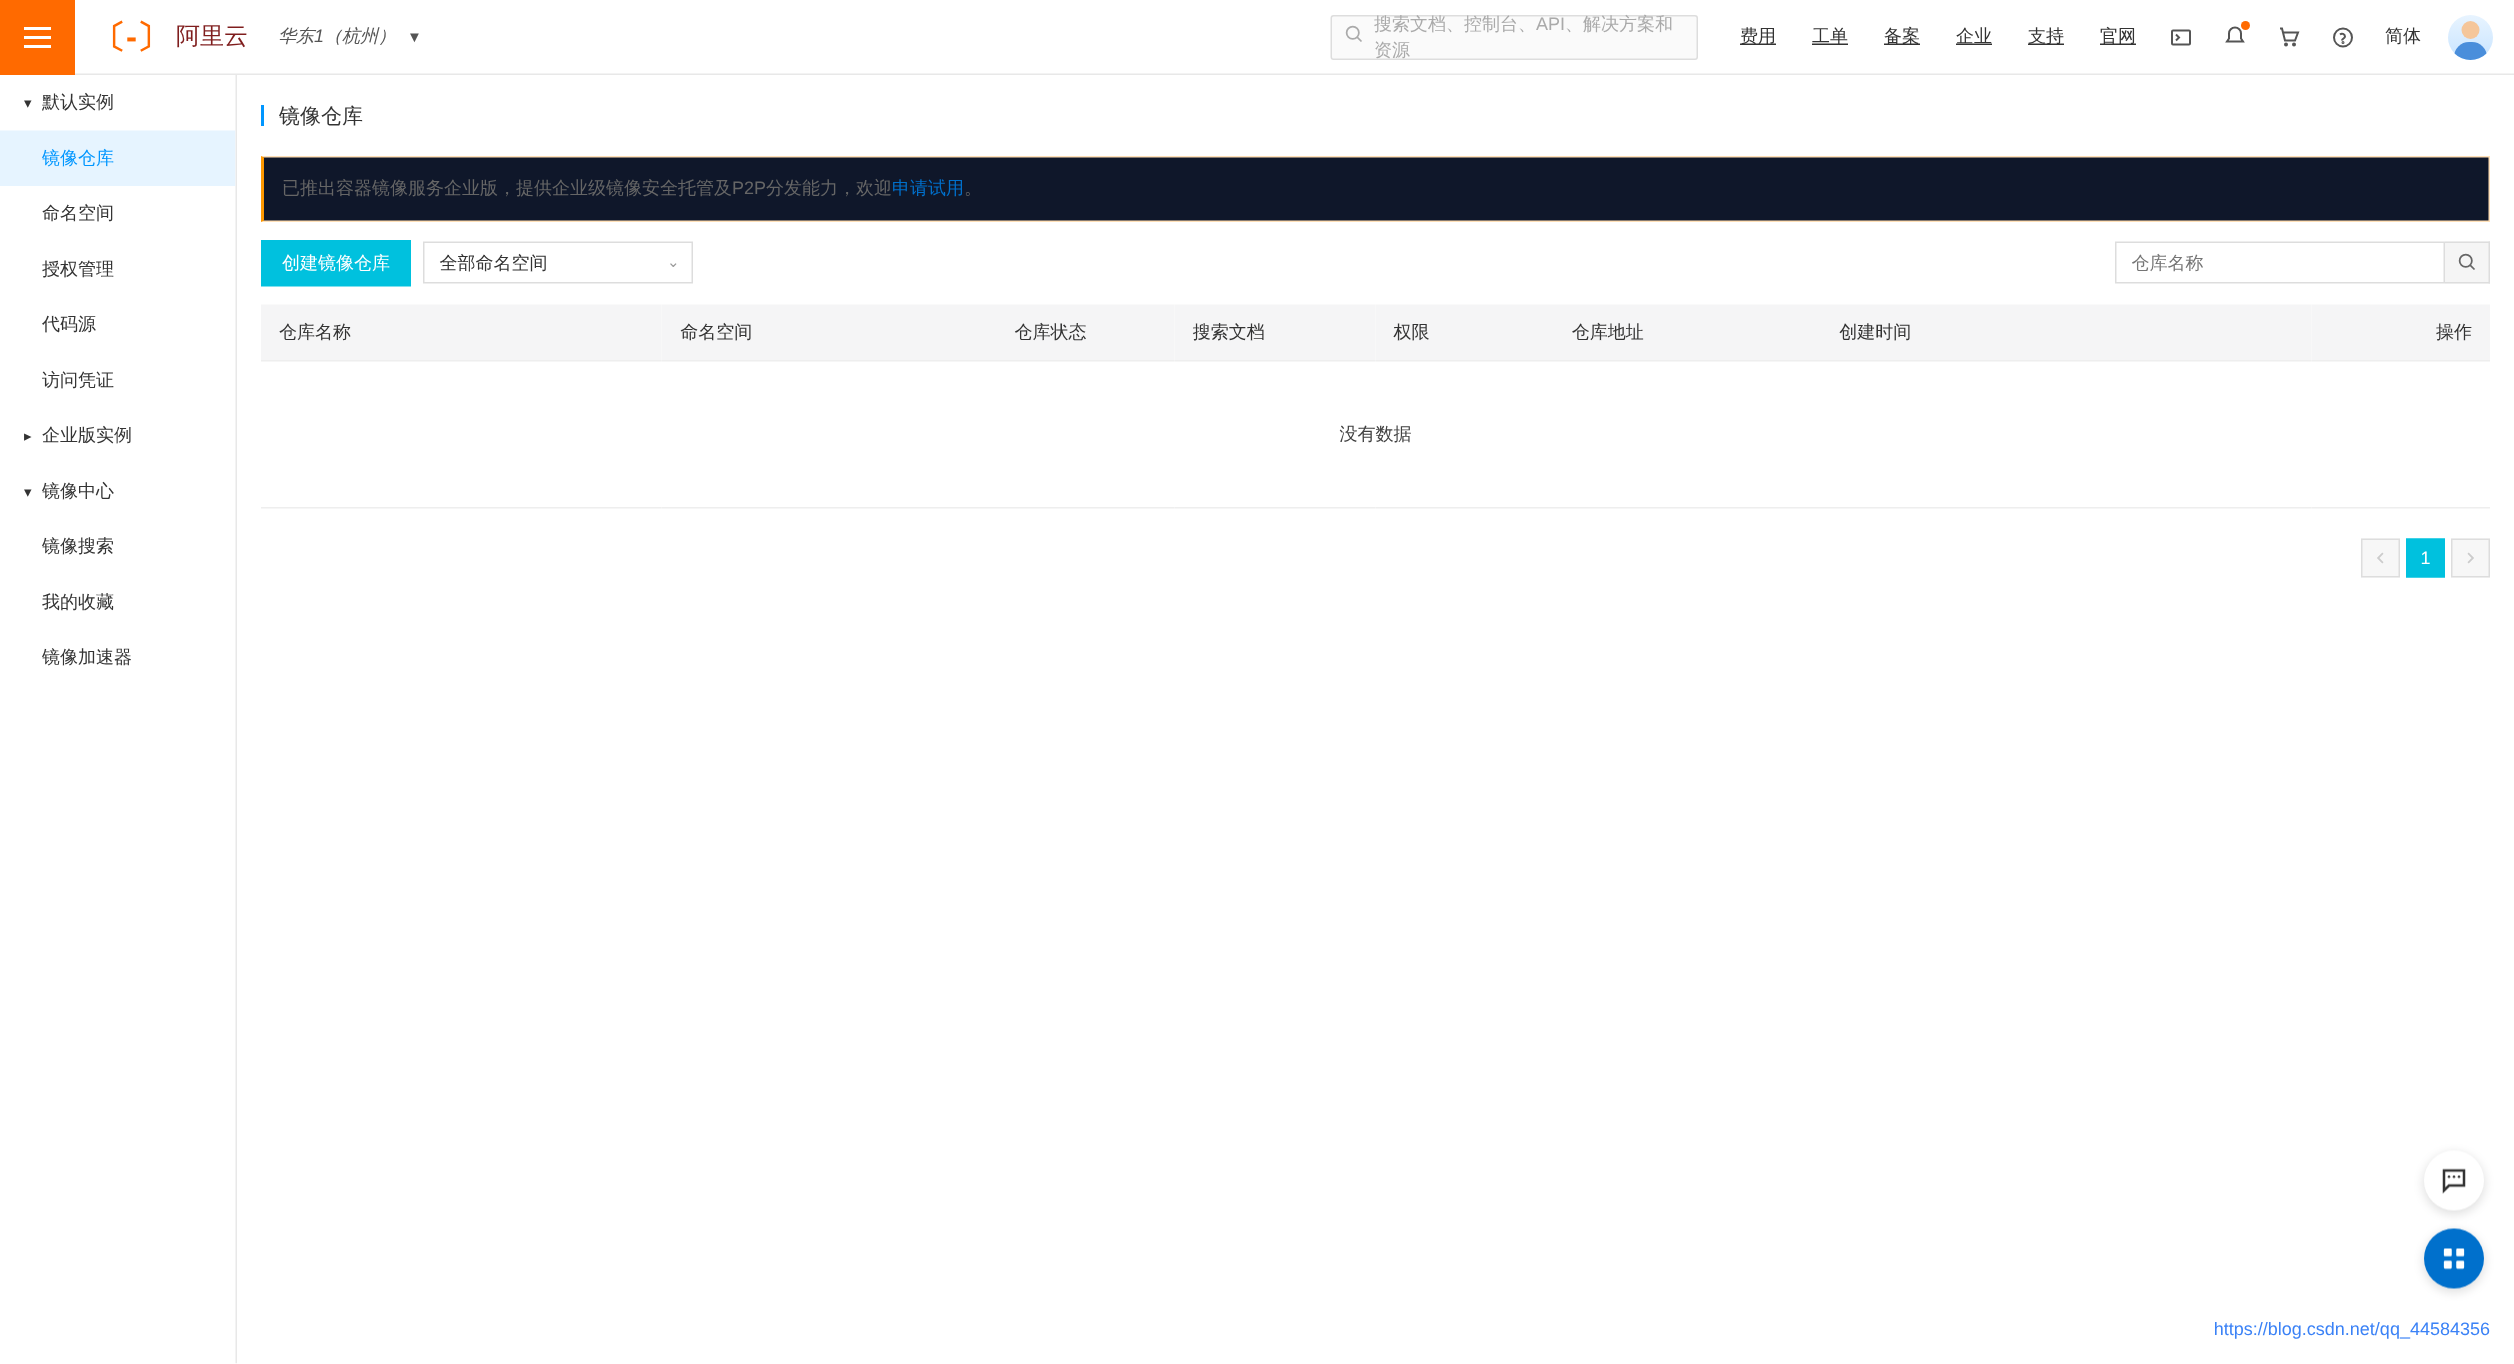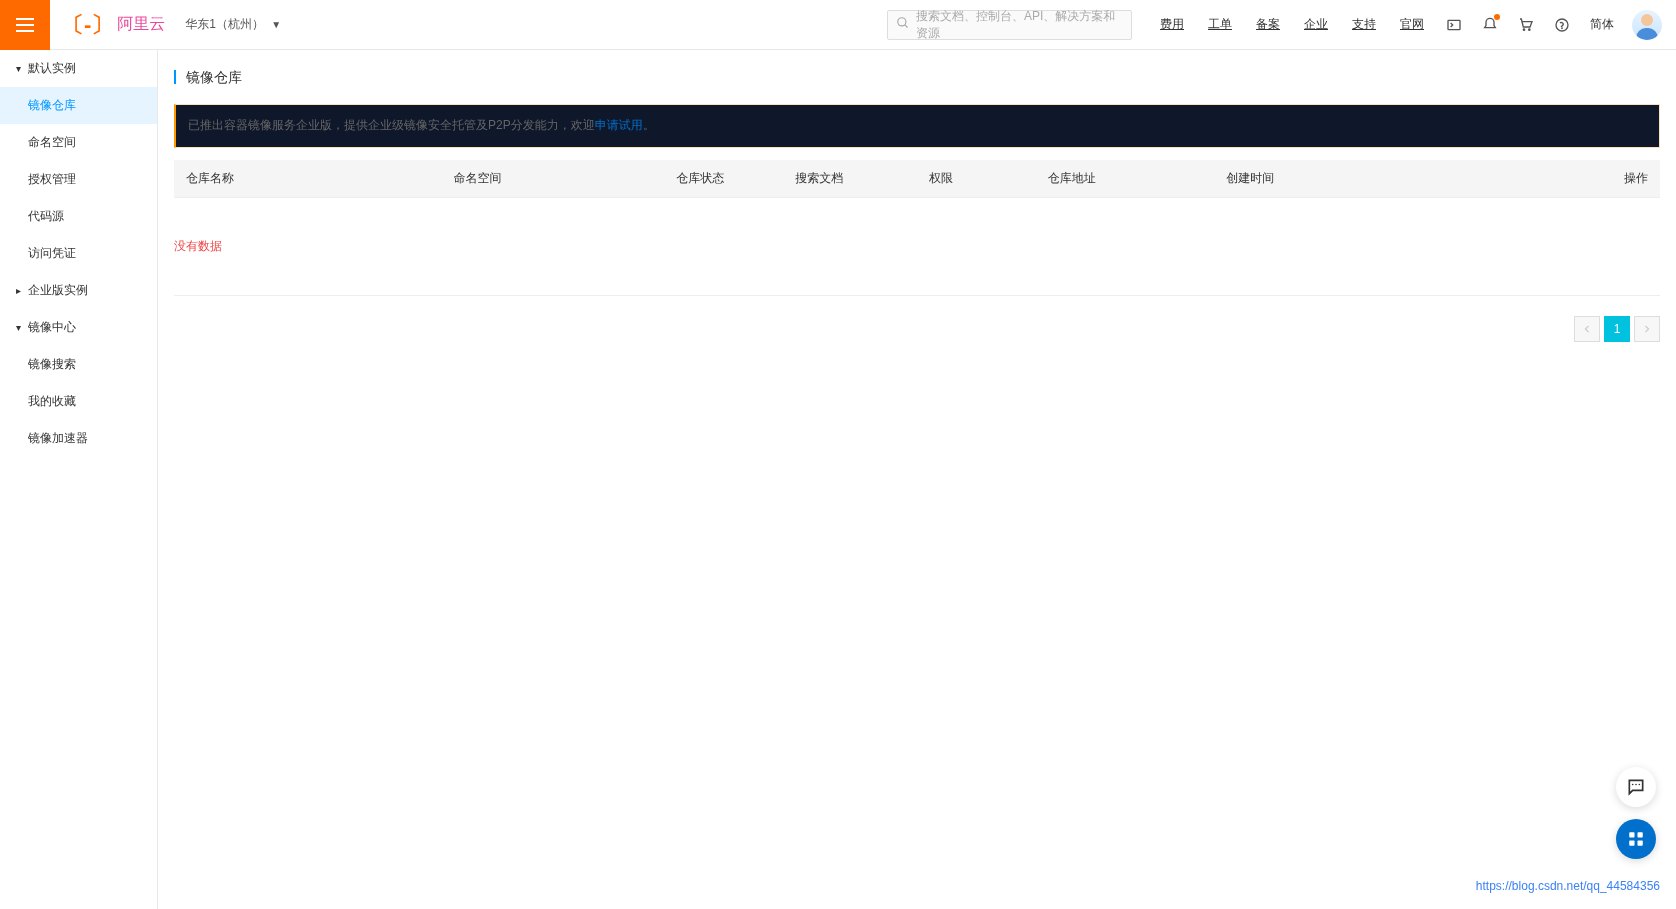--- a/index.html
+++ b/index.html
@@ -5,22 +5,22 @@
     * { margin: 0; padding: 0; box-sizing: border-box; }
     body { font-family: -apple-system, "Microsoft YaHei", "PingFang SC", sans-serif; font-size: 12px; color: #333; background: #fff; }
     
     
     .top-header { height: 50px; display: flex; align-items: center; border-bottom: 1px solid #e8e8e8; }
     .hamburger { width: 50px; height: 50px; background: #ff6a00; display: flex; align-items: center; justify-content: center; cursor: pointer; }
     .hamburger-icon { width: 18px; height: 14px; display: flex; flex-direction: column; justify-content: space-between; }
     .hamburger-icon span { display: block; height: 2px; background: #fff; }
     .logo-area { display: flex; align-items: center; margin-left: 12px; }
     .logo-bracket { color: #ff6a00; font-size: 22px; font-weight: bold; }
-    .logo-text { color: #ec4899; font-size: 16px; font-weight: 500; margin-left: 4px; }
-    .region-select { margin-left: 20px; color: #555; font-size: 12px; cursor: pointer; }
+    .logo-text { color: #7f1d1d; font-size: 16px; font-weight: 500; margin-left: 4px; }
+    .region-select { margin-left: 20px; color: #555; font-size: 12px; cursor: pointer; font-style: italic; }
     .region-select .caret { margin-left: 4px; font-size: 10px; }
     .search-bar { margin-left: auto; width: 245px; height: 30px; border: 1px solid #ddd; border-radius: 2px; display: flex; align-items: center; padding: 0 8px; color: #aaa; background: #fafafa; justify-content: center; }
     .search-bar .search-glyph { margin-right: 6px; }
     .nav-links { display: flex; margin-left: 16px; text-decoration: underline; }
     .nav-link { padding: 0 12px; font-size: 12px; color: #333; cursor: pointer; }
     .header-icons { display: flex; align-items: center; }
     .header-icon { width: 36px; height: 50px; display: flex; align-items: center; justify-content: center; cursor: pointer; color: #555; font-size: 16px; position: relative; }
     .bell-dot::after { content: ''; position: absolute; top: 14px; right: 8px; width: 6px; height: 6px; background: #ff6a00; border-radius: 50%; }
     .lang { font-size: 12px; padding: 0 10px; cursor: pointer; }
     .avatar { width: 30px; height: 30px; border-radius: 50%; background: linear-gradient(#e8f4ff, #c8e4ff); margin: 0 14px 0 8px; overflow: hidden; display: flex; align-items: flex-end; justify-content: center; }
@@ -48,21 +48,21 @@
     .btn-primary { background: #00c1de; color: #fff; border: none; padding: 7px 14px; font-size: 12px; cursor: pointer; border-radius: 0; }
     .select-box { height: 28px; border: 1px solid #ddd; padding: 0 28px 0 10px; display: flex; align-items: center; position: relative; min-width: 180px; cursor: pointer; background: #fff; }
     .select-box .caret { position: absolute; right: 8px; color: #999; font-size: 10px; }
     .search-right { margin-left: auto; display: flex; }
     .search-input { height: 28px; border: 1px solid #ddd; padding: 0 10px; width: 220px; font-size: 12px; outline: none; }
     .search-btn { height: 28px; width: 30px; border: 1px solid #ddd; border-left: none; background: #f5f5f5; cursor: pointer; display: flex; align-items: center; justify-content: center; color: #666; }
     
     .table { width: 100%; border-collapse: collapse; }
     .table th { background: #f5f5f6; text-align: left; padding: 10px 12px; font-weight: 400; font-size: 12px; color: #333; border-bottom: 1px solid #eee; }
     .table th.right { text-align: right; }
-    .no-data { padding: 40px 0; color: #ef4444; border-bottom: 1px solid #eee; }
+    .no-data { text-align: center; padding: 40px 0; color: #404040; border-bottom: 1px solid #eee; }
     
     .pagination { display: flex; justify-content: flex-end; margin-top: 20px; gap: 4px; }
     .page-btn { width: 26px; height: 26px; border: 1px solid #ddd; background: #f7f7f7; display: flex; align-items: center; justify-content: center; cursor: pointer; color: #999; font-size: 12px; }
     .page-btn.active { background: #00c1de; color: #fff; border-color: #00c1de; }
     .page-btn.disabled { color: #ccc; cursor: not-allowed; }
     
     
     .float-btns { position: fixed; right: 20px; bottom: 50px; display: flex; flex-direction: column; gap: 12px; }
     .float-btn { width: 40px; height: 40px; border-radius: 50%; display: flex; align-items: center; justify-content: center; cursor: pointer; box-shadow: 0 2px 8px rgba(0,0,0,0.15); }
     .float-chat { background: #fff; color: #333; font-size: 18px; }
@@ -171,20 +171,36 @@
 
   <div class="main">
     <div class="page-title">镜像仓库</div>
 
     <div class="notice">
       <div>
         <span>已推出容器镜像服务企业版，提供企业级镜像安全托管及P2P分发能力，欢迎</span><span class="link">申请试用</span><span>。</span>
       </div>
     </div>
 
+    <div class="toolbar">
+      <button class="btn-primary">创建镜像仓库</button>
+      <div class="select-box">
+        <span>全部命名空间</span>
+        <span class="caret">⌄</span>
+      </div>
+      <div class="search-right">
+        <input class="search-input" placeholder="仓库名称" style="">
+        <div class="search-btn">
+          <svg width="14" height="14" viewBox="0 0 24 24" fill="none" stroke="#666" stroke-width="2">
+              <circle cx="10" cy="10" r="7"></circle>
+              <line x1="20" y1="20" x2="15" y2="15"></line>
+            </svg>
+        </div>
+      </div>
+    </div>
 
     <table class="table">
       <thead>
         <tr>
           <th style="width:18%">仓库名称</th>
           <th style="width:15%">命名空间</th>
           <th style="width:8%">仓库状态</th>
           <th style="width:9%">搜索文档</th>
           <th style="width:8%">权限</th>
           <th style="width:12%">仓库地址</th>

